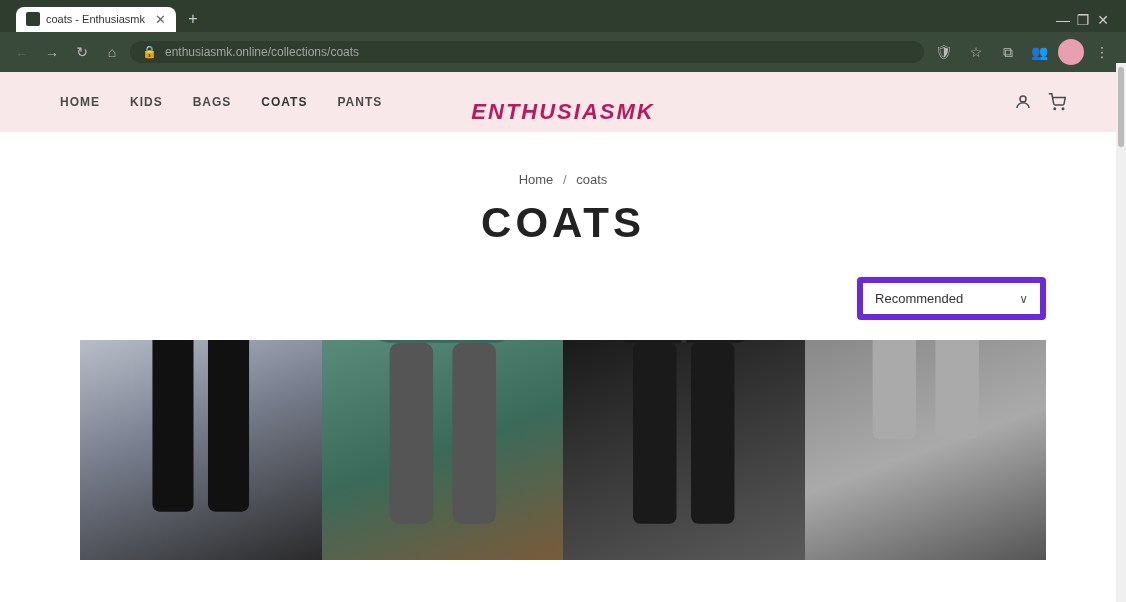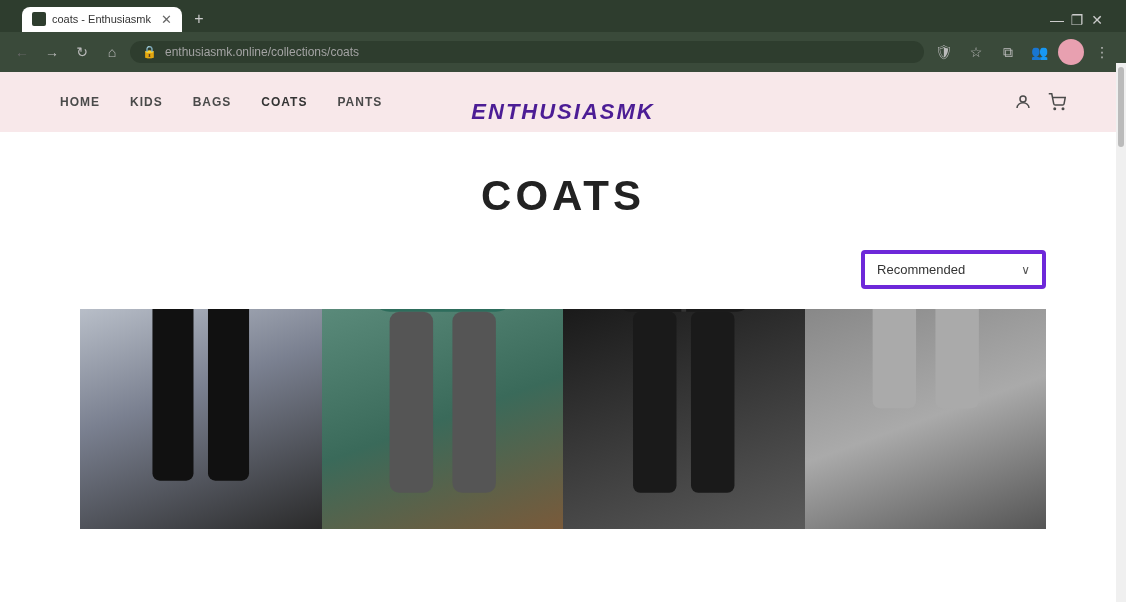--- a/index.html
+++ b/index.html
@@ -6,21 +6,21 @@
     body { font-family: Arial, sans-serif; background: #fff; width: 1126px; overflow-x: hidden; }
 
     
     .browser-chrome {
       background: #3a4a3a;
       width: 100%;
     }
     .tab-bar {
       display: flex;
       align-items: center;
-      padding: 6px 22px 0;
+      padding: 6px 16px 0;
       gap: 4px;
       background: #2e3d2e;
     }
     .tab {
       display: flex;
       align-items: center;
       background: #fff;
       border-radius: 8px 8px 0 0;
       padding: 5px 10px;
       font-size: 12px;
@@ -100,21 +100,21 @@
       cursor: pointer;
     }
     .nav-link.active { color: #333; font-weight: 700; }
     .site-logo {
       position: absolute;
       left: 50%;
       transform: translateX(-50%);
       font-size: 22px;
       font-weight: 800;
       letter-spacing: 2px;
-      color: #4c1d95;
+      color: #be185d;
       font-style: italic;
       margin-top: 19px;
     }
     .nav-icons {
       display: flex;
       gap: 16px;
       align-items: center;
     }
     .nav-icon-btn { background: none; border: none; cursor: pointer; color: #4a4a4a; font-size: 16px; display: flex; align-items: center; }
 
@@ -142,21 +142,21 @@
     
     .filter-row {
       display: flex;
       justify-content: flex-end;
       padding: 0 80px;
       margin-bottom: 20px;
     }
     .sort-select {
       display: flex;
       align-items: center;
-      border: 4px solid #6d28d9;
+      border: 6px solid #6d28d9;
       border-radius: 4px;
       padding: 8px 12px;
       font-size: 13px;
       color: #333;
       background: #fff;
       cursor: pointer;
       gap: 56px;
       min-width: 180px;
     }
     .sort-select .chevron { color: #555; font-size: 12px; }
@@ -277,20 +277,25 @@
         <svg width="18" height="18" viewBox="0 0 24 24" fill="none" stroke="currentColor" stroke-width="2">
           <circle cx="9" cy="21" r="1"></circle>
           <circle cx="20" cy="21" r="1"></circle>
           <path d="M1 1h4l2.68 13.39a2 2 0 0 0 2 1.61h9.72a2 2 0 0 0 2-1.61L23 6H6"></path>
         </svg>
       </button>
     </div>
   </nav>
 
   <div class="page-header">
+    <div class="breadcrumb">
+      <a>Home</a>
+      <span class="separator">/</span>
+      <span class="current">coats</span>
+    </div>
     <h1 class="page-title">COATS</h1>
   </div>
 
   <div class="filter-row">
     <div class="sort-select">
       <span>Recommended</span>
       <span class="chevron">∨</span>
     </div>
   </div>
 

